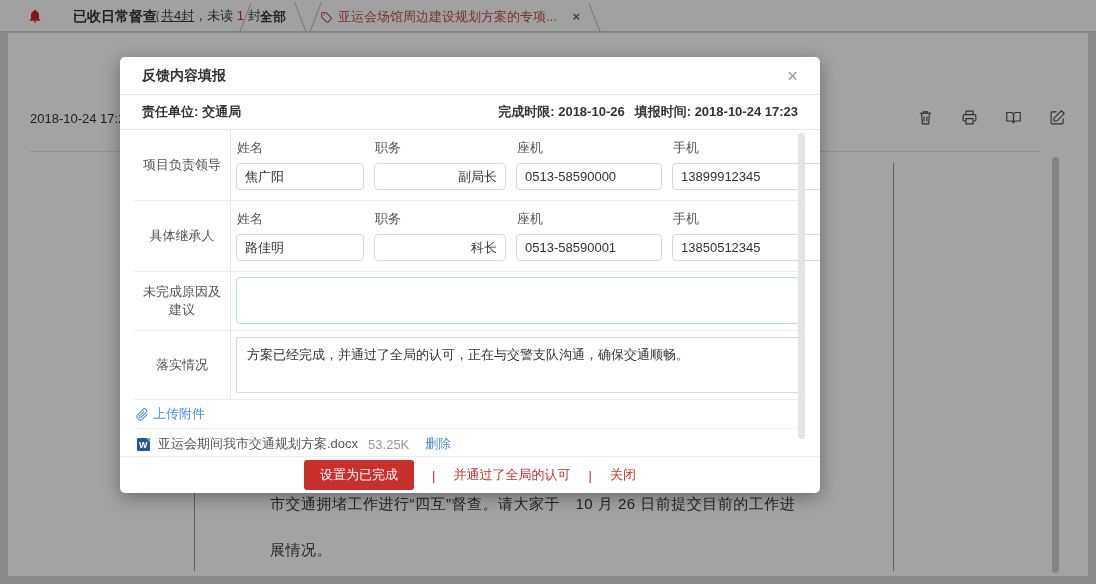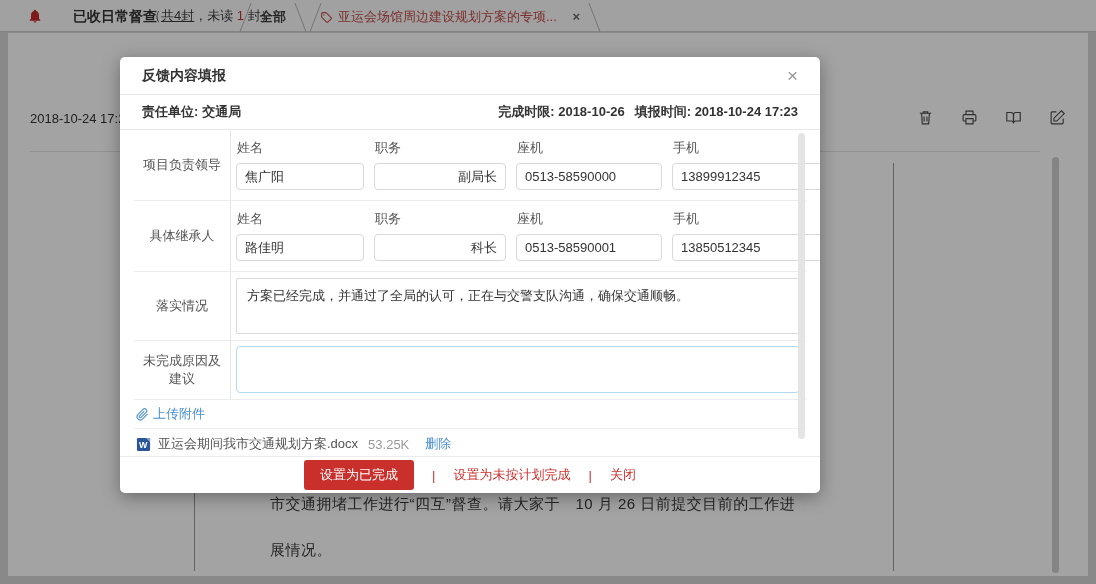--- a/index.html
+++ b/index.html
@@ -210,31 +210,31 @@
               <input class="w-tel" value="0513-58590001" style="">
             </div>
           <div class="pf">
               <span class="hdr">手机</span>
               <input class="w-mob" value="13850512345" style="">
             </div>
         </div>
       </div>
     </div>
 
+    <div class="f-row row-reason">
+      <div class="f-label">未完成原因及建议</div>
+      <div class="f-content">
+        <textarea class="ta ta-blue" style=""></textarea>
+      </div>
+    </div>
+
     <div class="f-row row-impl">
       <div class="f-label">落实情况</div>
       <div class="f-content">
         <textarea class="ta" style="">方案已经完成，并通过了全局的认可，正在与交警支队沟通，确保交通顺畅。</textarea>
-      </div>
-    </div>
-
-    <div class="f-row row-reason">
-      <div class="f-label">未完成原因及建议</div>
-      <div class="f-content">
-        <textarea class="ta ta-blue" style=""></textarea>
       </div>
     </div>
 
     <div class="upload-row">
       <span class="upload-link">
         <span>
           <svg viewBox="0 0 24 24" width="13" height="13" fill="none" stroke="#4a8fd3" stroke-width="2">
               <path d="M21.44 11.05l-9.19 9.19a6 6 0 0 1-8.49-8.49l9.19-9.19a4 4 0 0 1 5.66 5.66l-9.2 9.19a2 2 0 0 1-2.83-2.83l8.49-8.48"></path>
             </svg>
         </span>
@@ -253,17 +253,17 @@
       <span class="fname">亚运会期间我市交通规划方案.docx</span>
       <span class="fsize">53.25K</span>
       <span class="fdel">删除</span>
     </div>
     <div class="m-scrollbar"></div>
   </div>
 
   <div class="m-footer">
     <button class="btn-done">设置为已完成</button>
     <span class="f-sep">|</span>
-    <span class="btn-text">设置为未按计划完成</span>
+    <span class="btn-text">并通过了全局的认可</span>
     <span class="f-sep">|</span>
     <span class="btn-text">关闭</span>
   </div>
 </div>
 
 </body></html>

